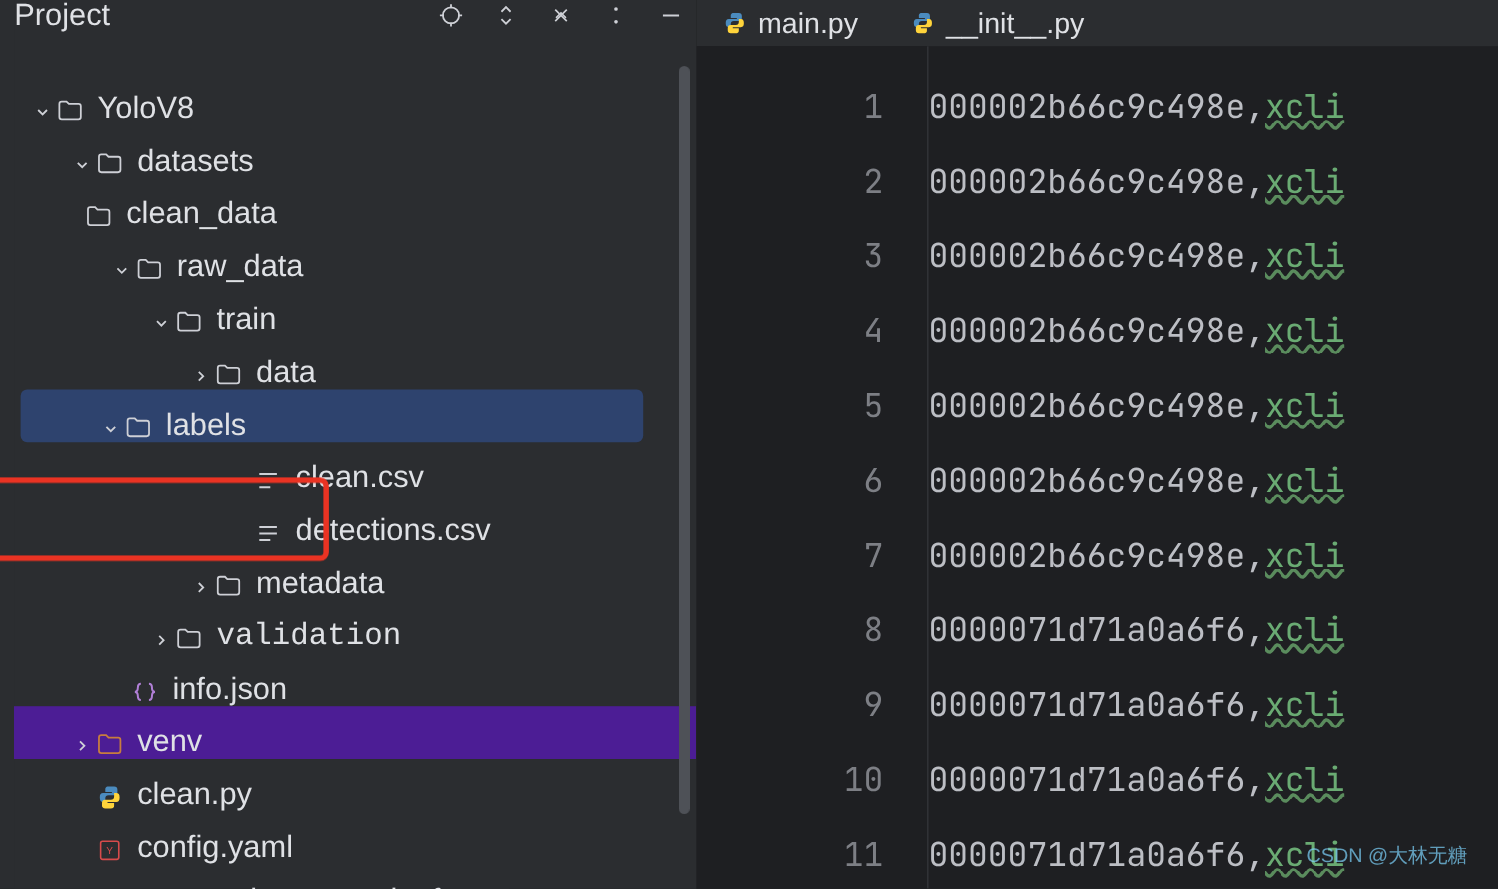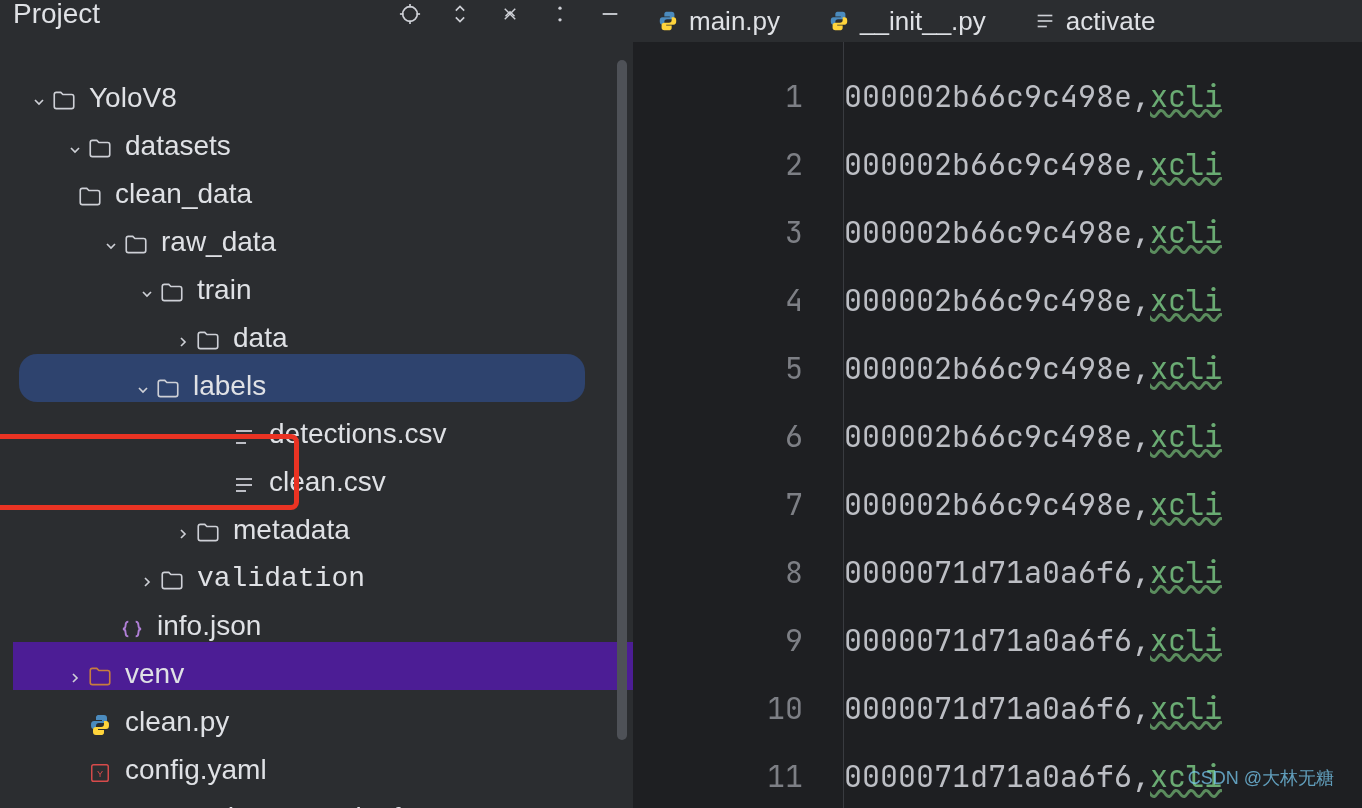--- a/index.html
+++ b/index.html
@@ -304,54 +304,54 @@
             <polyline points="9 6 15 12 9 18"></polyline>
           </svg>
         </span>
         <span class="item-icon">
           <svg width="26" height="26" viewBox="0 0 24 24" class="folder-svg">
             <path d="M3 6a2 2 0 0 1 2-2h4l2 2h8a2 2 0 0 1 2 2v9a2 2 0 0 1-2 2H5a2 2 0 0 1-2-2V6z"></path>
           </svg>
         </span>
         <span class="item-label">data</span>
       </div>
-      <div class="tree-item selected" style="padding-left: 112px; border-radius: 18px;">
+      <div class="tree-item selected" style="padding-left: 70px;">
         <span class="chevron">
           <svg width="16" height="16" viewBox="0 0 24 24" fill="none" stroke="#ced0d6" stroke-width="2.5">
             <polyline points="6 9 12 15 18 9"></polyline>
           </svg>
         </span>
         <span class="item-icon">
           <svg width="26" height="26" viewBox="0 0 24 24" class="folder-svg">
             <path d="M3 6a2 2 0 0 1 2-2h4l2 2h8a2 2 0 0 1 2 2v9a2 2 0 0 1-2 2H5a2 2 0 0 1-2-2V6z"></path>
           </svg>
         </span>
         <span class="item-label">labels</span>
       </div>
-      <div class="tree-item" id="hl-row" style="padding-left: 194px;">
+      <div class="tree-item" style="padding-left: 194px;">
         <span class="chevron"></span>
         <span class="item-icon">
           <svg width="24" height="24" viewBox="0 0 24 24" fill="none" stroke="#ced0d6" stroke-width="1.8">
             <line x1="4" y1="6" x2="20" y2="6"></line>
             <line x1="4" y1="12" x2="20" y2="12"></line>
             <line x1="4" y1="18" x2="14" y2="18"></line>
           </svg>
         </span>
-        <span class="item-label">detections.csv</span>
-      </div>
-      <div class="tree-item" style="padding-left: 194px;">
+        <span class="item-label">clean.csv</span>
+      </div>
+      <div class="tree-item" id="hl-row" style="padding-left: 194px;">
         <span class="chevron"></span>
         <span class="item-icon">
           <svg width="24" height="24" viewBox="0 0 24 24" fill="none" stroke="#ced0d6" stroke-width="1.8">
             <line x1="4" y1="6" x2="20" y2="6"></line>
             <line x1="4" y1="12" x2="20" y2="12"></line>
             <line x1="4" y1="18" x2="14" y2="18"></line>
           </svg>
         </span>
-        <span class="item-label">clean.csv</span>
+        <span class="item-label">detections.csv</span>
       </div>
       <div class="tree-item" style="padding-left: 158px;">
         <span class="chevron">
           <svg width="16" height="16" viewBox="0 0 24 24" fill="none" stroke="#ced0d6" stroke-width="2.5">
             <polyline points="9 6 15 12 9 18"></polyline>
           </svg>
         </span>
         <span class="item-icon">
           <svg width="26" height="26" viewBox="0 0 24 24" class="folder-svg">
             <path d="M3 6a2 2 0 0 1 2-2h4l2 2h8a2 2 0 0 1 2 2v9a2 2 0 0 1-2 2H5a2 2 0 0 1-2-2V6z"></path>
@@ -442,30 +442,20 @@
         <span class="tab-label">main.py</span>
       </div>
       <div class="tab">
         <span class="tab-icon">
           <svg width="24" height="24" viewBox="0 0 24 24">
             <path fill="#4b8bbe" d="M11 2c-3 0-3 2-3 3v2h6v1H6c-2 0-3 1-3 4s1 4 3 4h2v-3c0-2 1-3 3-3h5c2 0 3-1 3-3V5c0-2-1-3-3-3h-5z"></path>
             <path fill="#ffd43b" d="M13 22c3 0 3-2 3-3v-2h-6v-1h8c2 0 3-1 3-4s-1-4-3-4h-2v3c0 2-1 3-3 3H8c-2 0-3 1-3 3v2c0 2 1 3 3 3h5z"></path>
           </svg>
         </span>
         <span class="tab-label">__init__.py</span>
-      </div>
-      <div class="tab">
-        <span class="tab-icon">
-          <svg width="24" height="24" viewBox="0 0 24 24" fill="none" stroke="#ced0d6" stroke-width="1.8">
-            <line x1="4" y1="6" x2="20" y2="6"></line>
-            <line x1="4" y1="12" x2="20" y2="12"></line>
-            <line x1="4" y1="18" x2="14" y2="18"></line>
-          </svg>
-        </span>
-        <span class="tab-label">activate</span>
       </div>
     </div>
   <div class="code-area">
     <div class="gutter" id="gutter">
         <div class="line-num">1</div>
         <div class="line-num">2</div>
         <div class="line-num">3</div>
         <div class="line-num">4</div>
         <div class="line-num">5</div>
         <div class="line-num">6</div>

